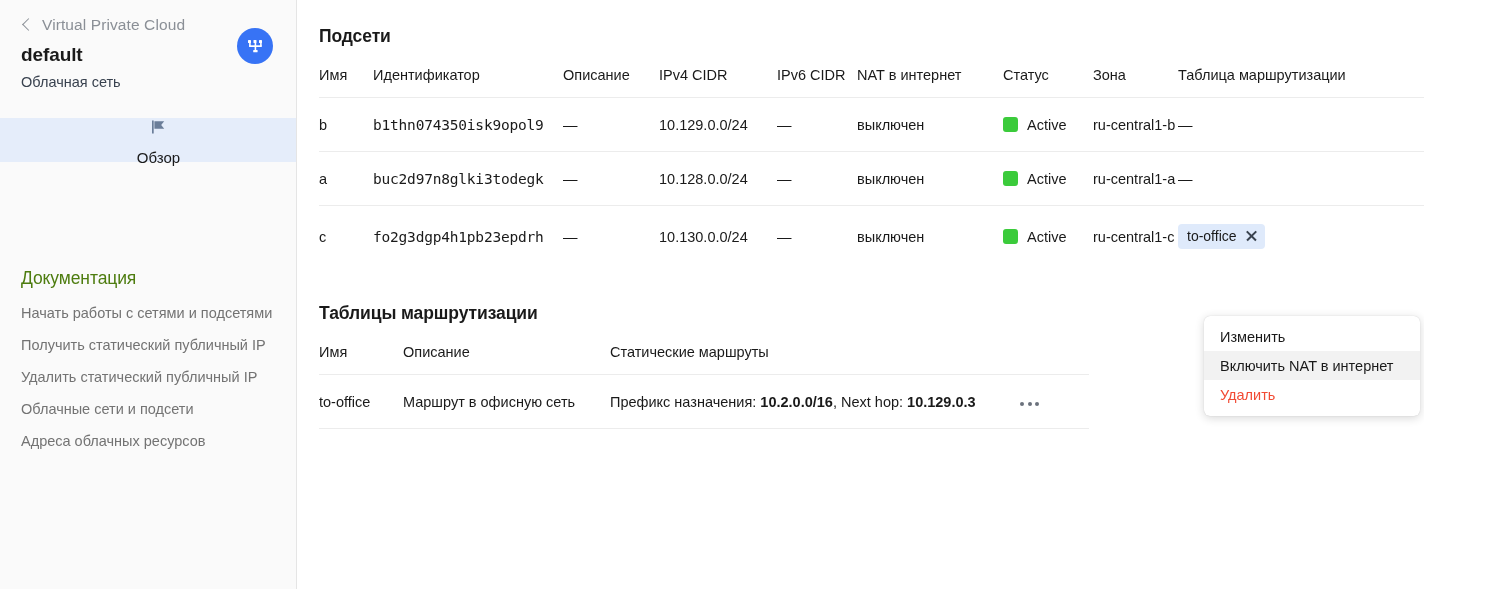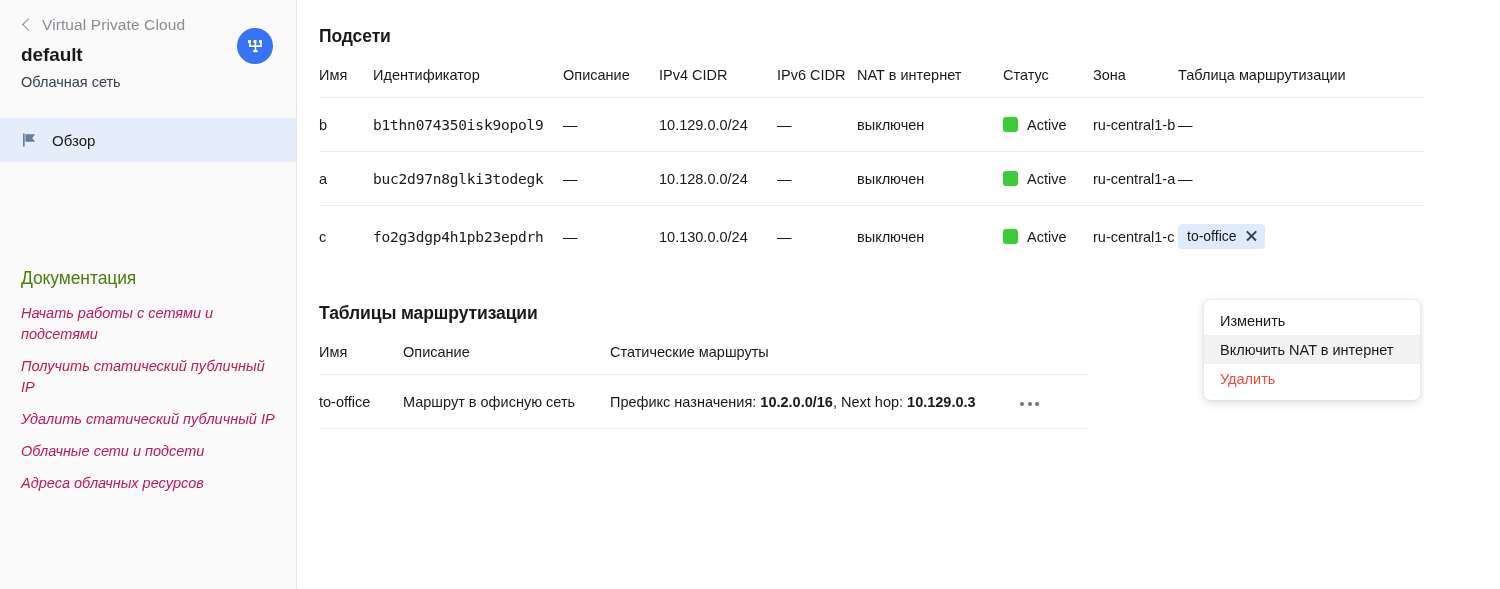--- a/index.html
+++ b/index.html
@@ -83,20 +83,21 @@
   }
   .nav-item {
     height: 44px;
     display: flex;
     align-items: center;
     gap: 13px;
     padding-left: 21px;
     font-size: 15px;
     color: #1a1a1a;
     cursor: pointer;
+    flex-direction: column;
   }
   .nav-item.active {
     background: #e5edfa;
   }
   .nav-flag { width: 18px; height: 18px; flex: 0 0 18px; }
 
   .docs {
     position: absolute;
     top: 268px;
     left: 21px;
@@ -105,25 +106,24 @@
   .docs-title {
     font-size: 17.5px;
     color: #4d7c0f;
     margin-bottom: 14px;
     letter-spacing: -.1px;
   }
   .doc-link {
     display: block;
     font-size: 14.5px;
     line-height: 21px;
-    color: #be185d;
+    color: #737373;
     margin-bottom: 11px;
     cursor: pointer;
     max-width: 255px;
-    font-style: italic;
   }
 
   
   .main {
     flex: 1;
     position: relative;
     padding: 18px 0 0 22px;
     background: #fff;
     overflow: hidden;
     margin-top: 8px;
@@ -231,21 +231,21 @@
     border-bottom: 1px solid #ececec;
     padding: 18px 0;
     vertical-align: middle;
   }
   .route-strong { font-weight: bold; }
 
   
   .ctx-menu {
     position: absolute;
     left: 907px;
-    top: 292px;
+    top: 308px;
     width: 216px;
     background: #ffffff;
     border-radius: 6px;
     box-shadow: 0 2px 10px rgba(0,0,0,.16), 0 0 1px rgba(0,0,0,.2);
     padding: 6px 0 7px 0;
     z-index: 50;
   }
   .ctx-item {
     height: 29px;
     display: flex;

